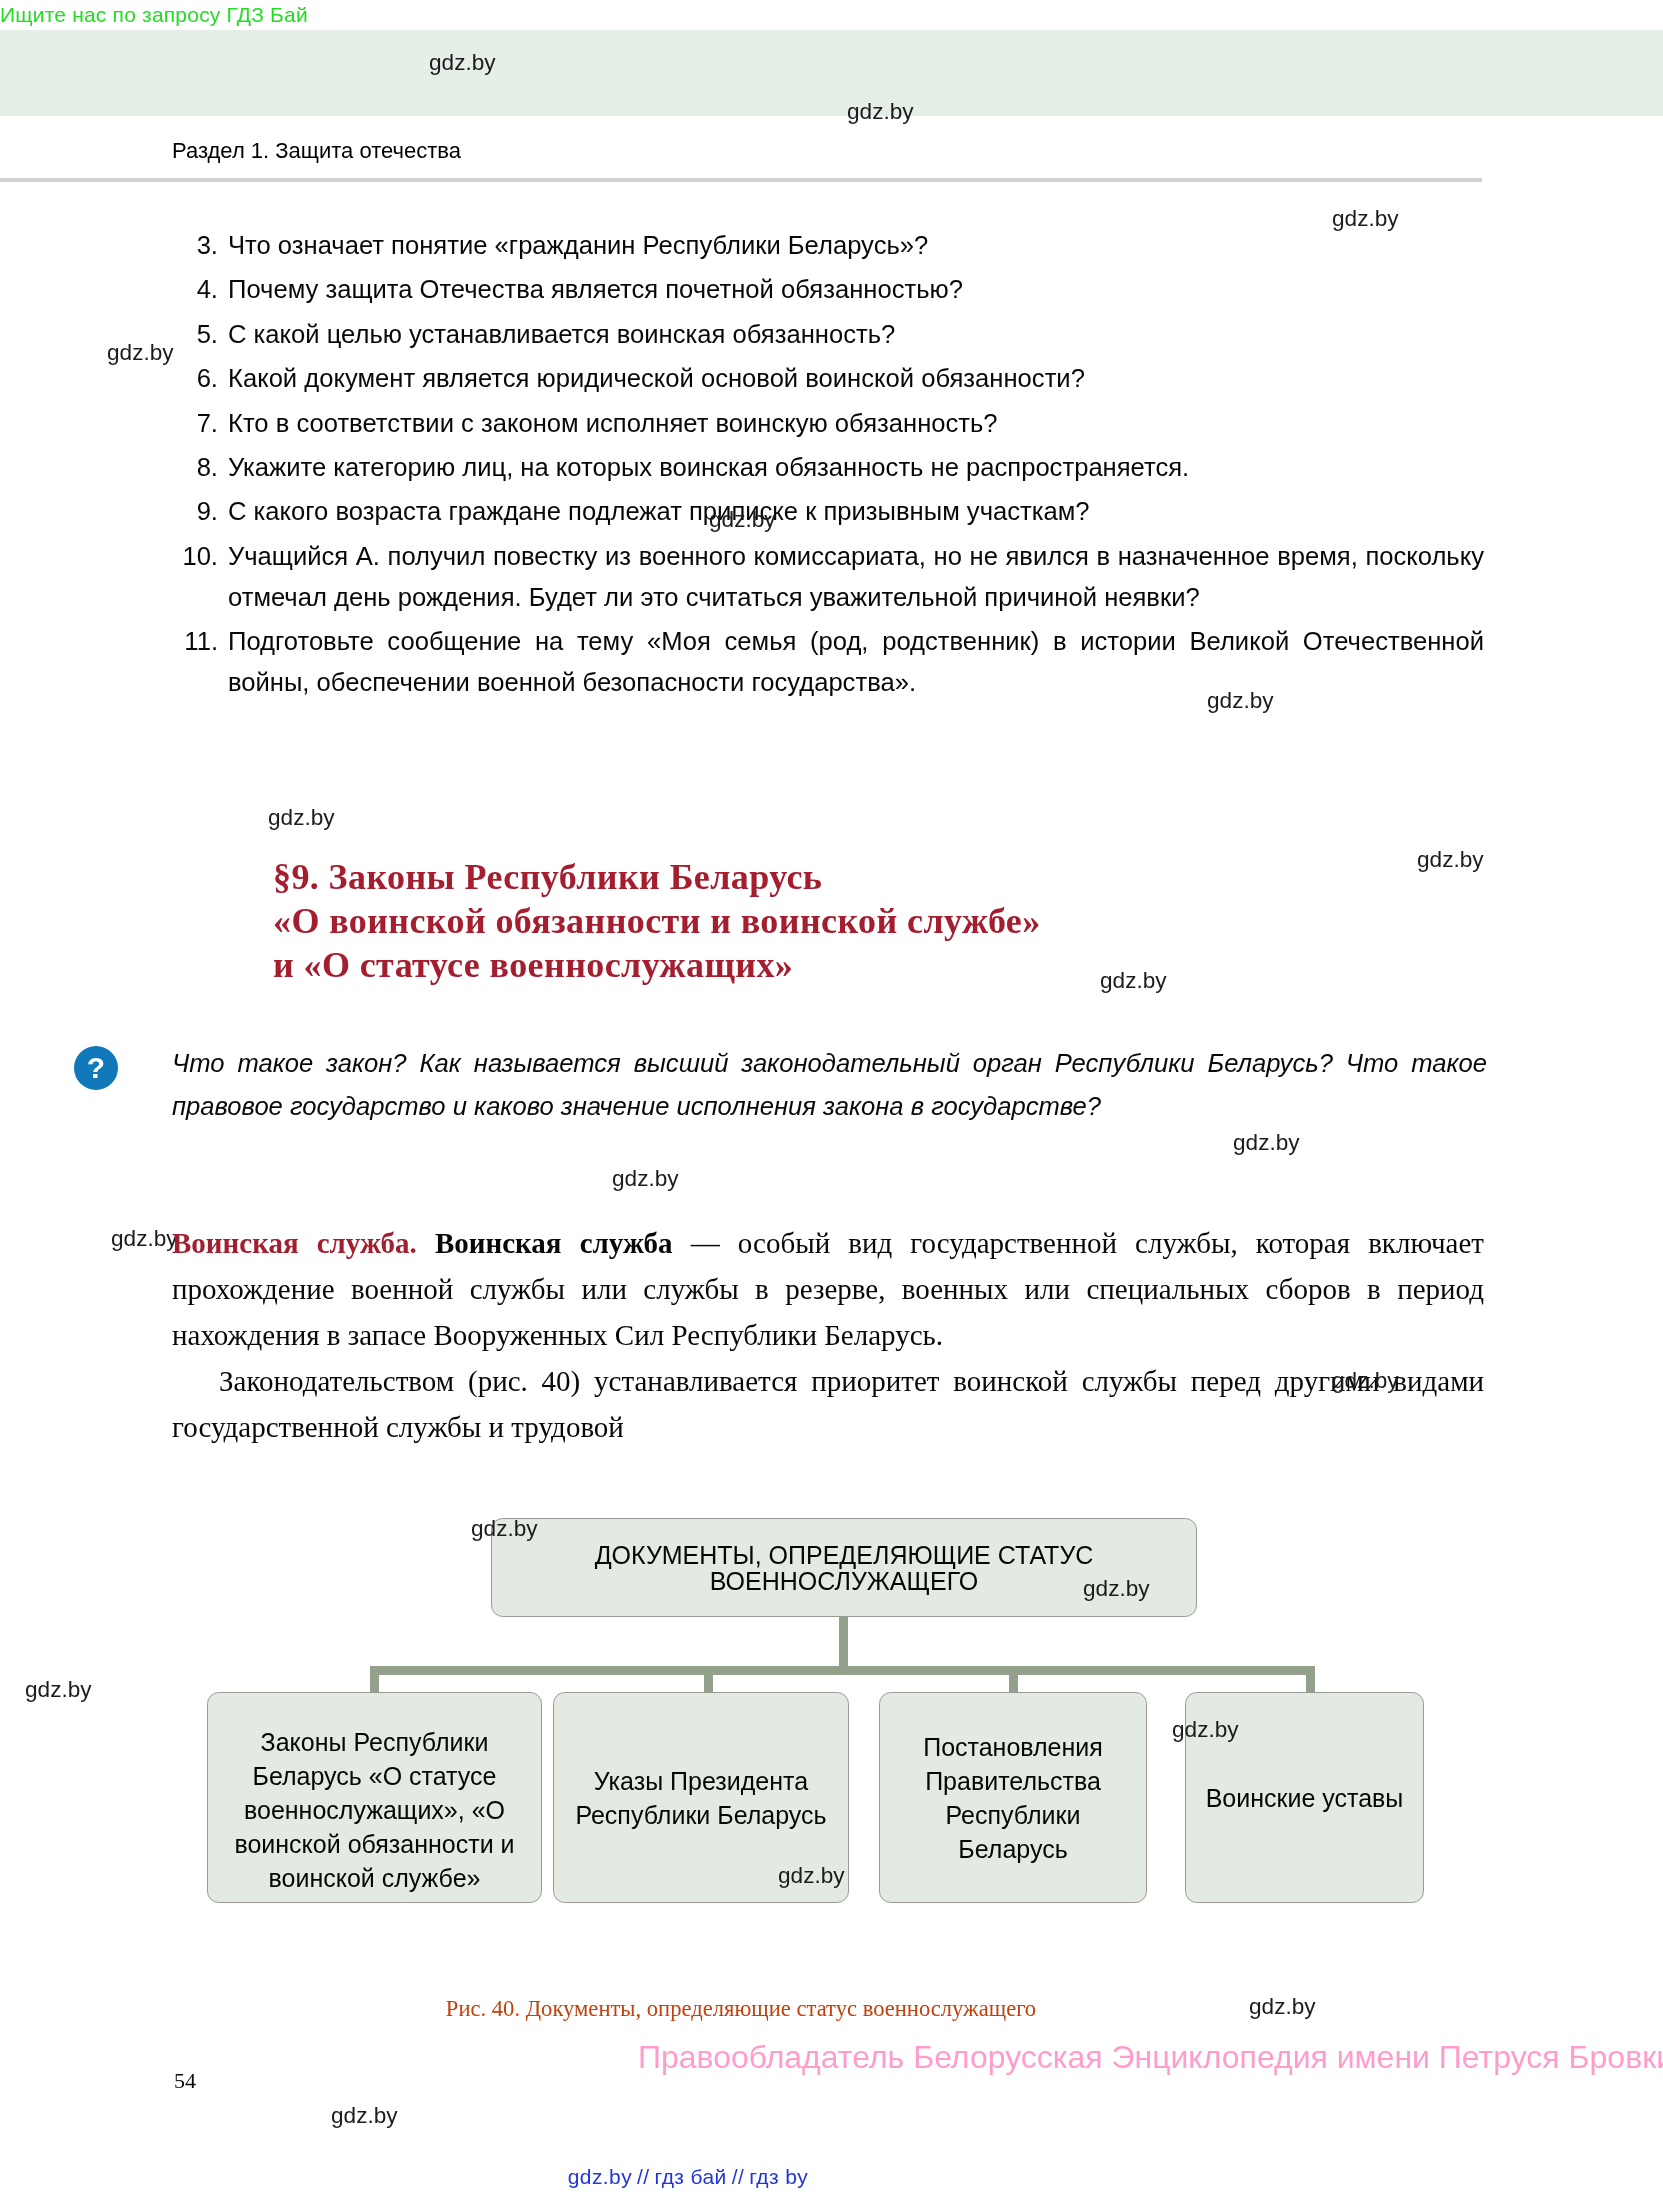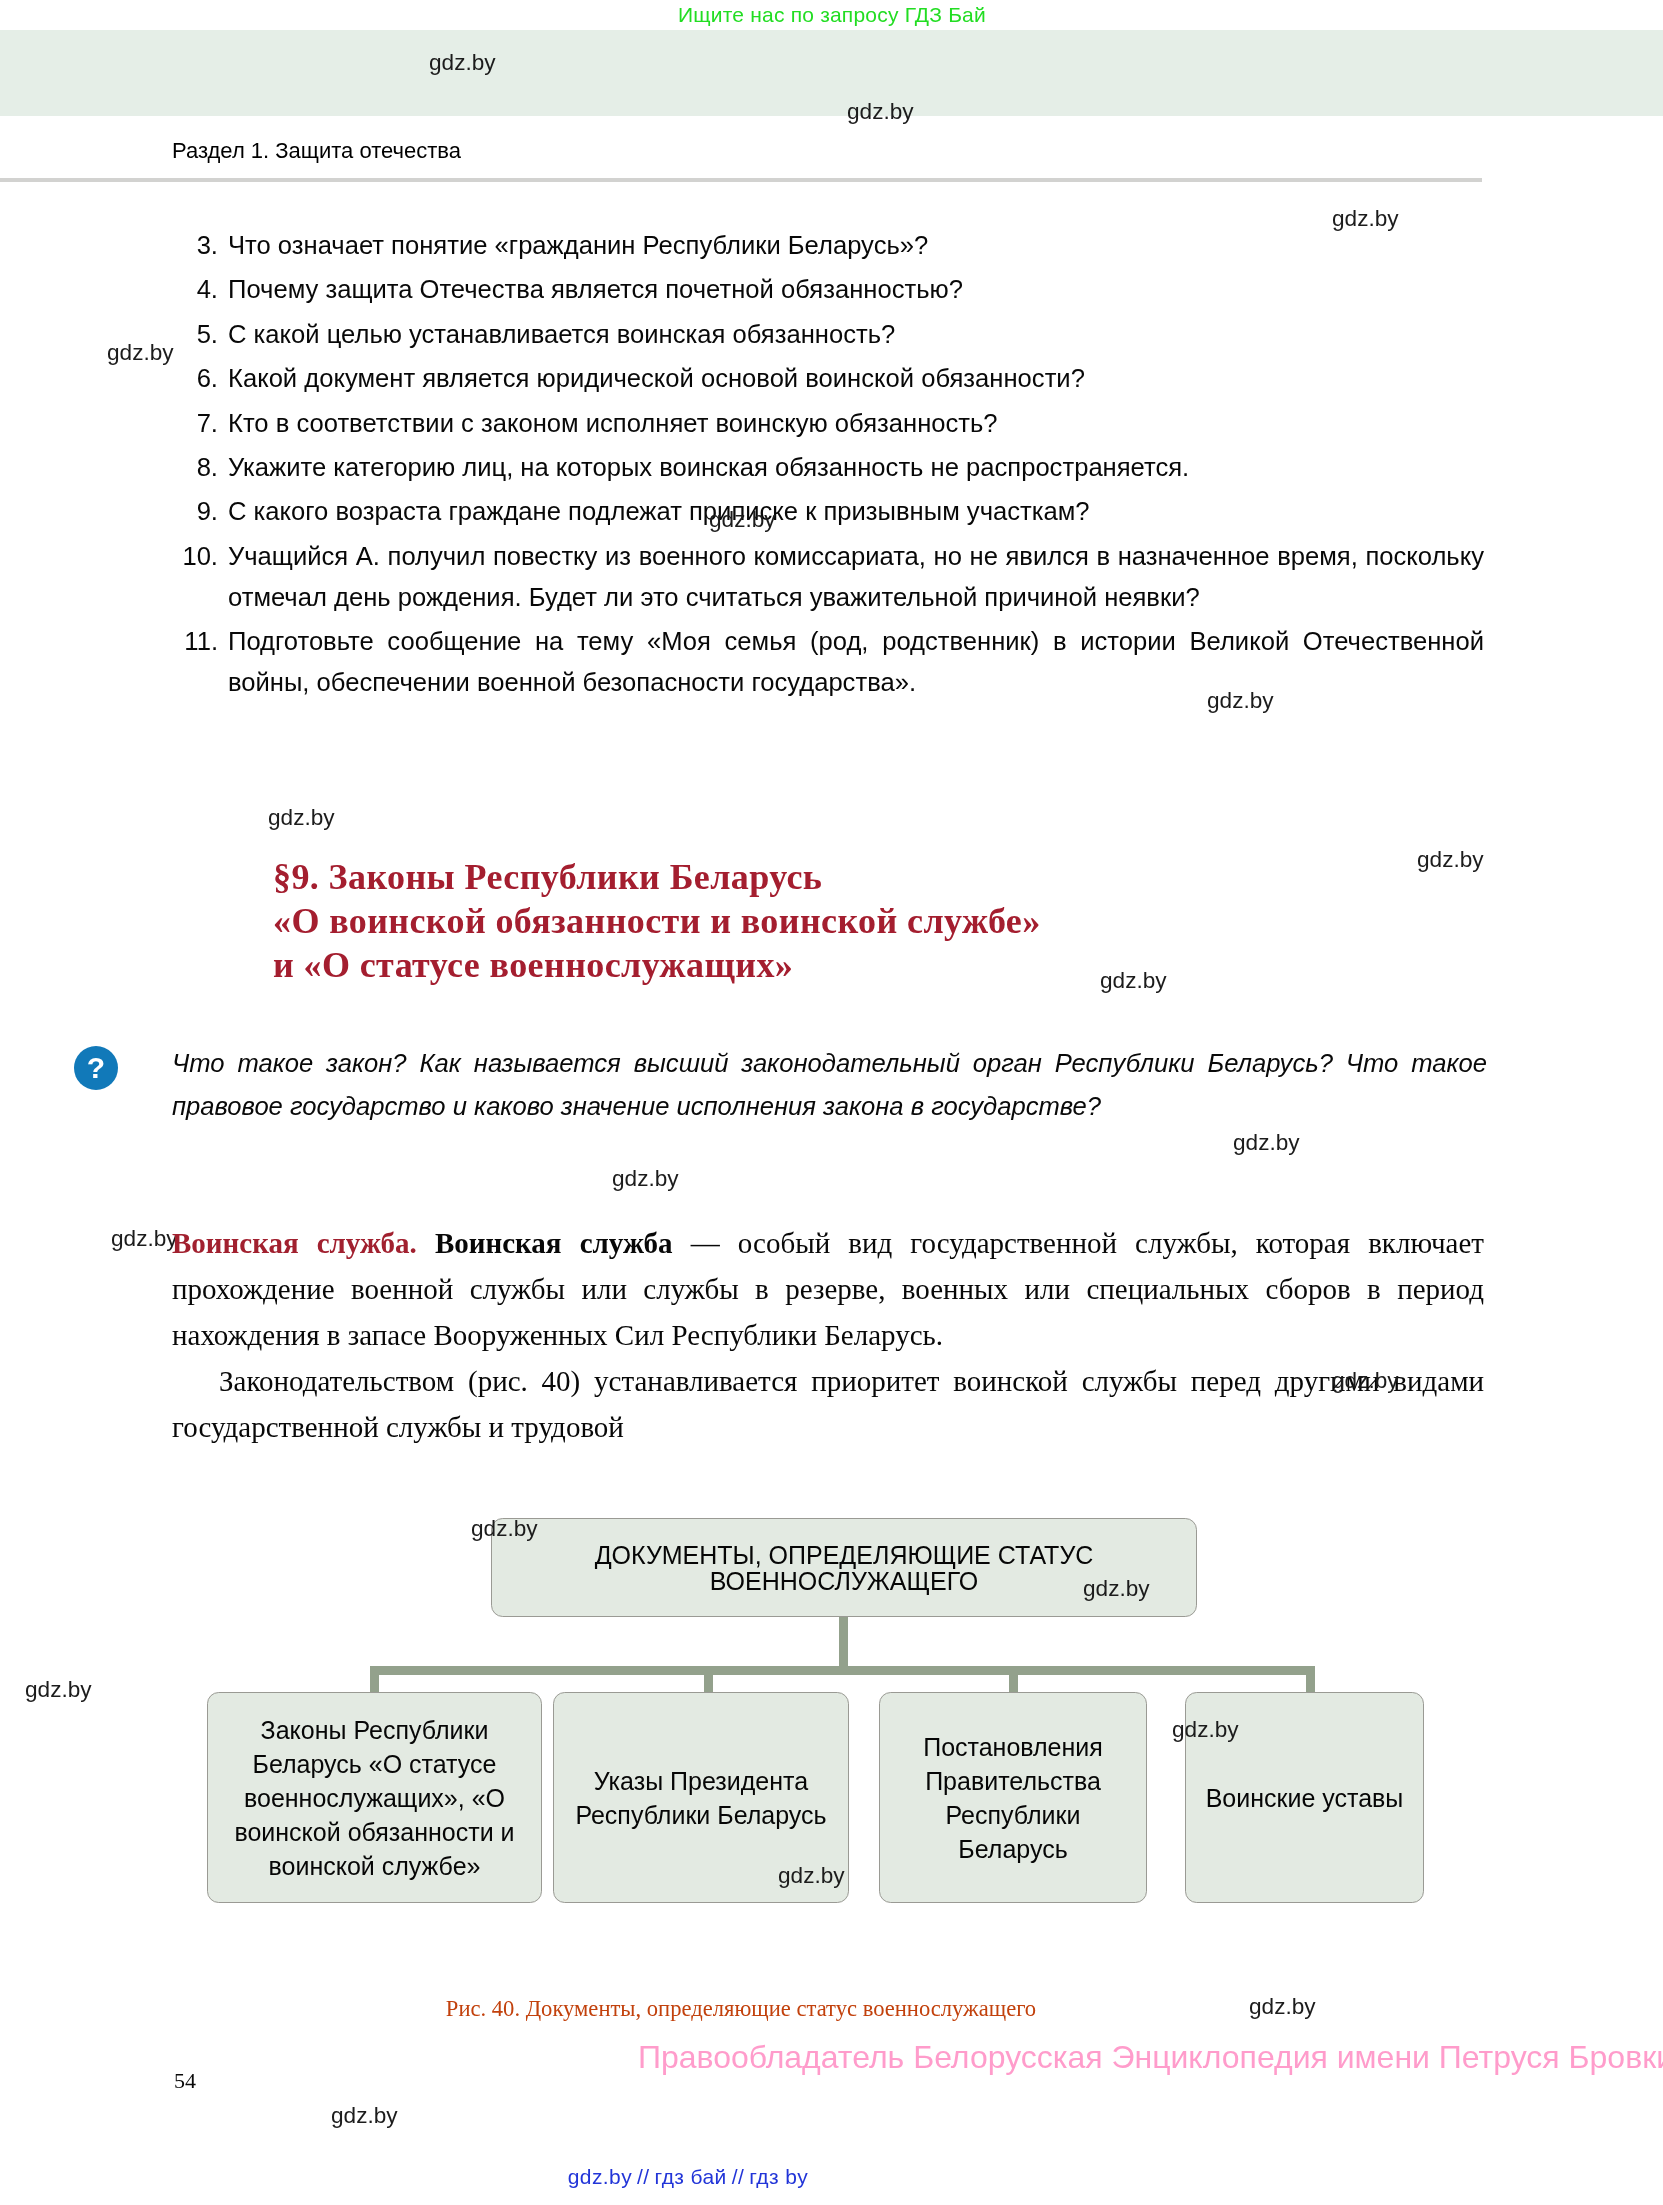--- a/index.html
+++ b/index.html
@@ -16,21 +16,21 @@
   }
 
   
   .promo-strip {
     position: absolute;
     top: 0; left: 0;
     width: 1664px;
     height: 30px;
     display: flex;
     align-items: center;
-    justify-content: center;
+    justify-content: flex-start;
   }
   .promo-text {
     color: #22dd22;
     font-size: 21px;
     font-family: "Liberation Sans", sans-serif;
     letter-spacing: 0.2px;
     white-space: nowrap;
   }
 
   
@@ -205,21 +205,21 @@
     height: 99px;
     font-size: 25px;
     line-height: 26px;
   }
   .node-leaf {
     top: 191px;
     font-size: 25px;
     line-height: 34px;
     padding: 6.7px 8.4px;
   }
-  .leaf-1 { left: 207px;  width: 335px; height: 211px; }
+  .leaf-1 { left: 207px;  width: 335px; height: 211px; align-items: flex-end; }
   .leaf-2 { left: 553px;  width: 296px; height: 211px; justify-content: center; }
   .leaf-3 { left: 879px; width: 268px; height: 211px; }
   .leaf-4 { left: 1185px; width: 239px; height: 211px; }
 
   .conn {
     position: absolute;
     background: #93a18c;
   }
   .conn-stem-down { left: 839px; top: 116px; width: 9.2px; height: 50px; }
   .conn-bus       { left: 370px;  top: 165px; width: 945px; height: 9.2px; }

